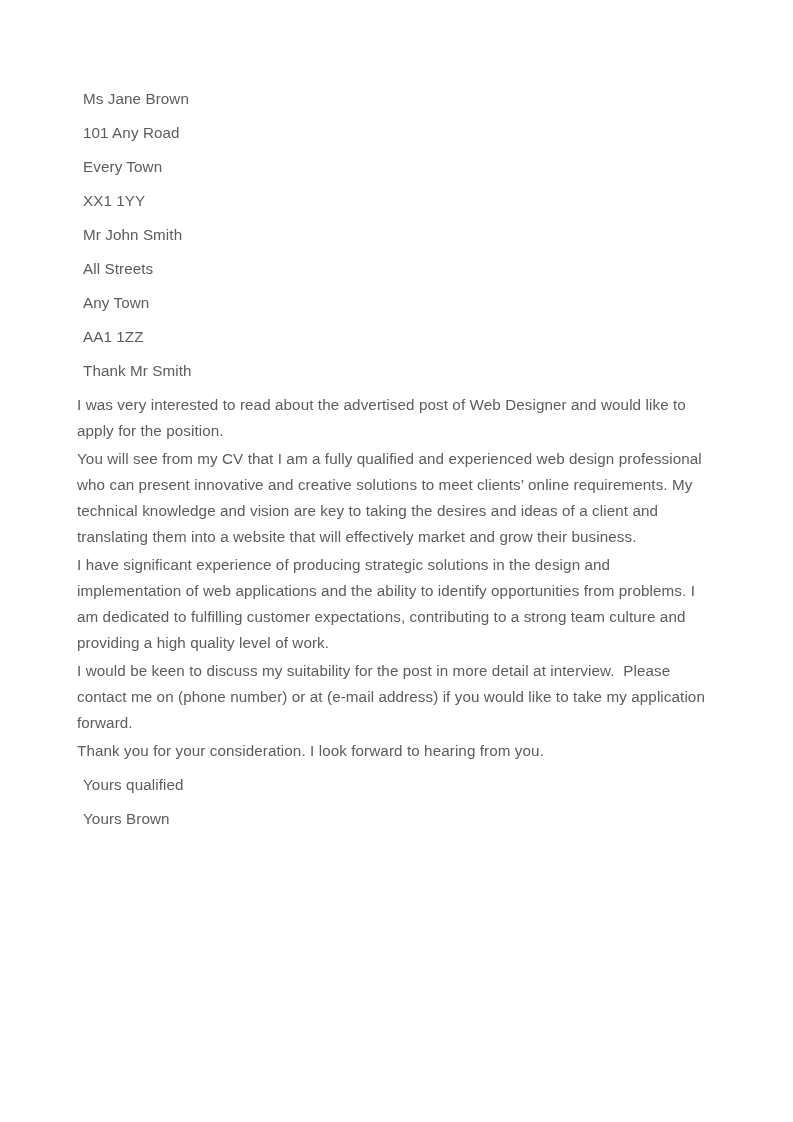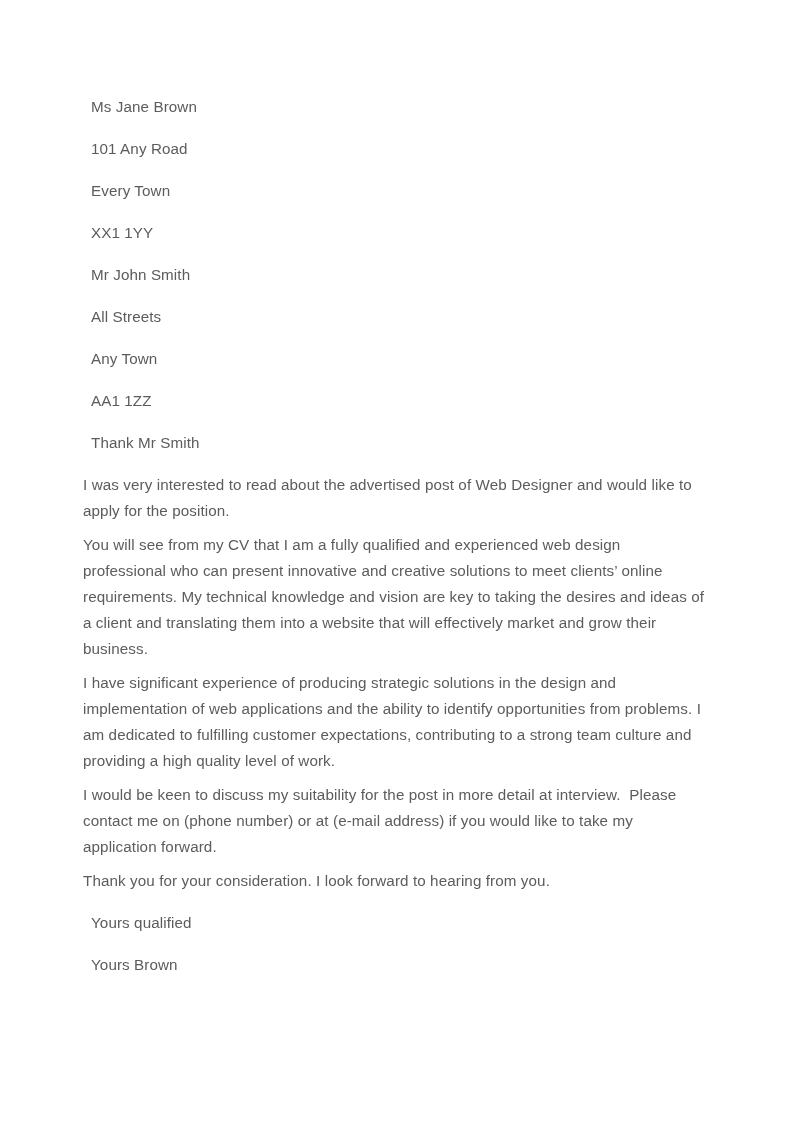--- a/index.html
+++ b/index.html
@@ -30,26 +30,26 @@
     line-height: 26px;
     font-weight: 400;
     letter-spacing: 0.1px;
     -webkit-font-smoothing: antialiased;
   }
   .block {
     margin: 0;
     padding: 0;
   }
   .line {
-    margin: 16px;
+    margin: 8px;
     padding: 0;
     white-space: pre-wrap;
   }
   .para {
-    margin: 8px;
+    margin: 2px;
     padding: 0;
     text-align: left;
     white-space: pre-wrap;
   }
 </style>
 </head>
 <body>
 
 <div class="page">
   <div class="letter">

